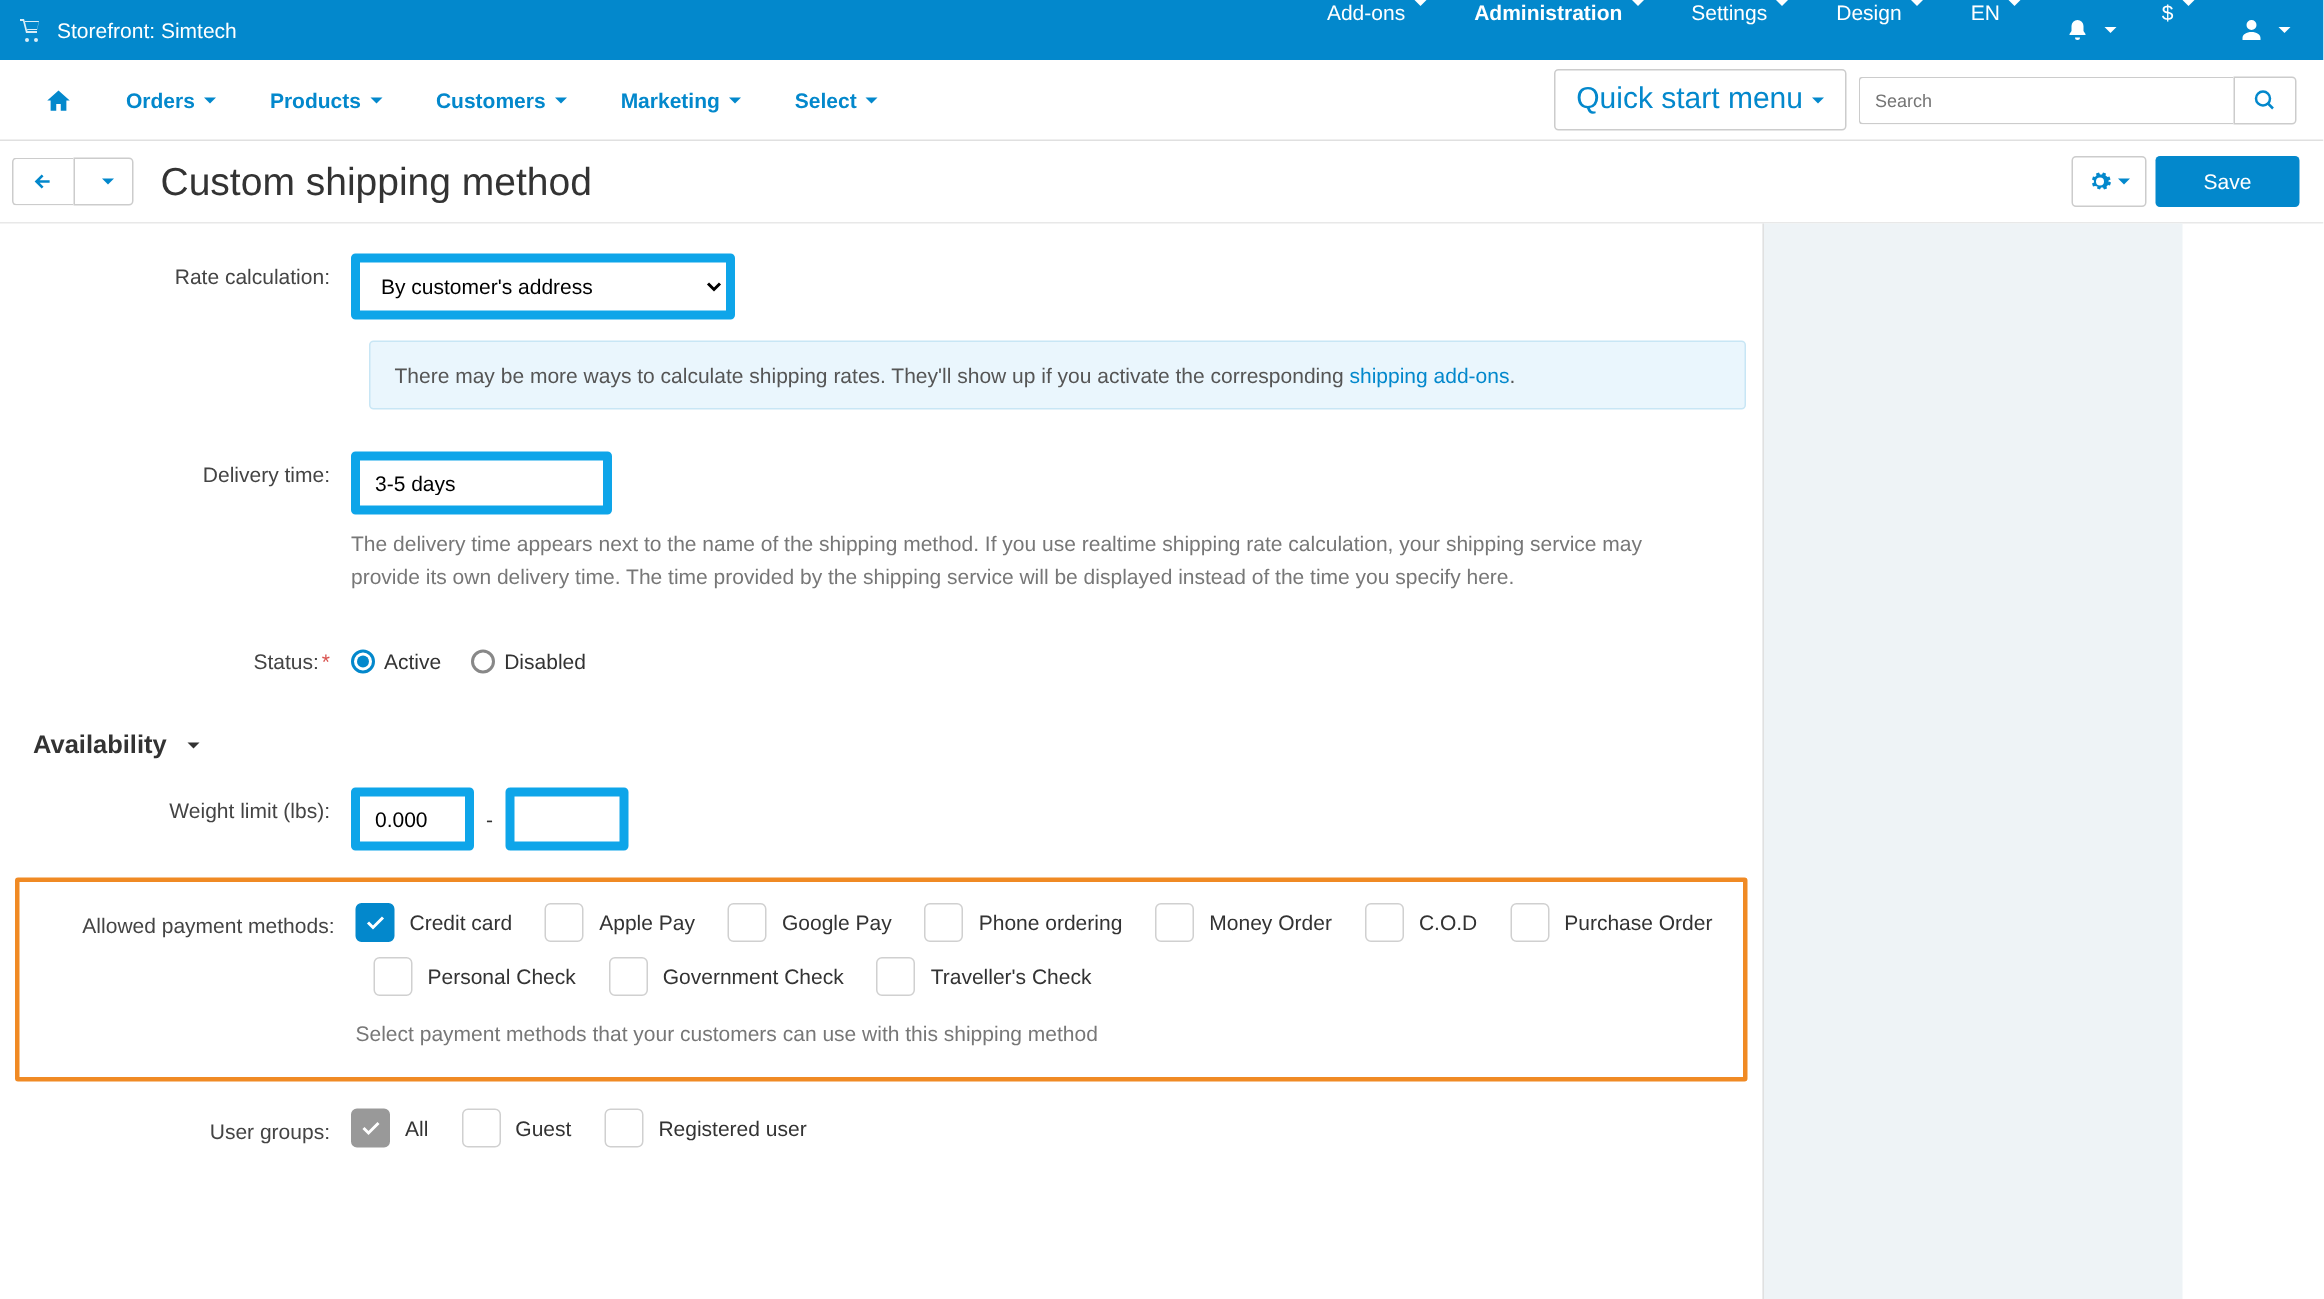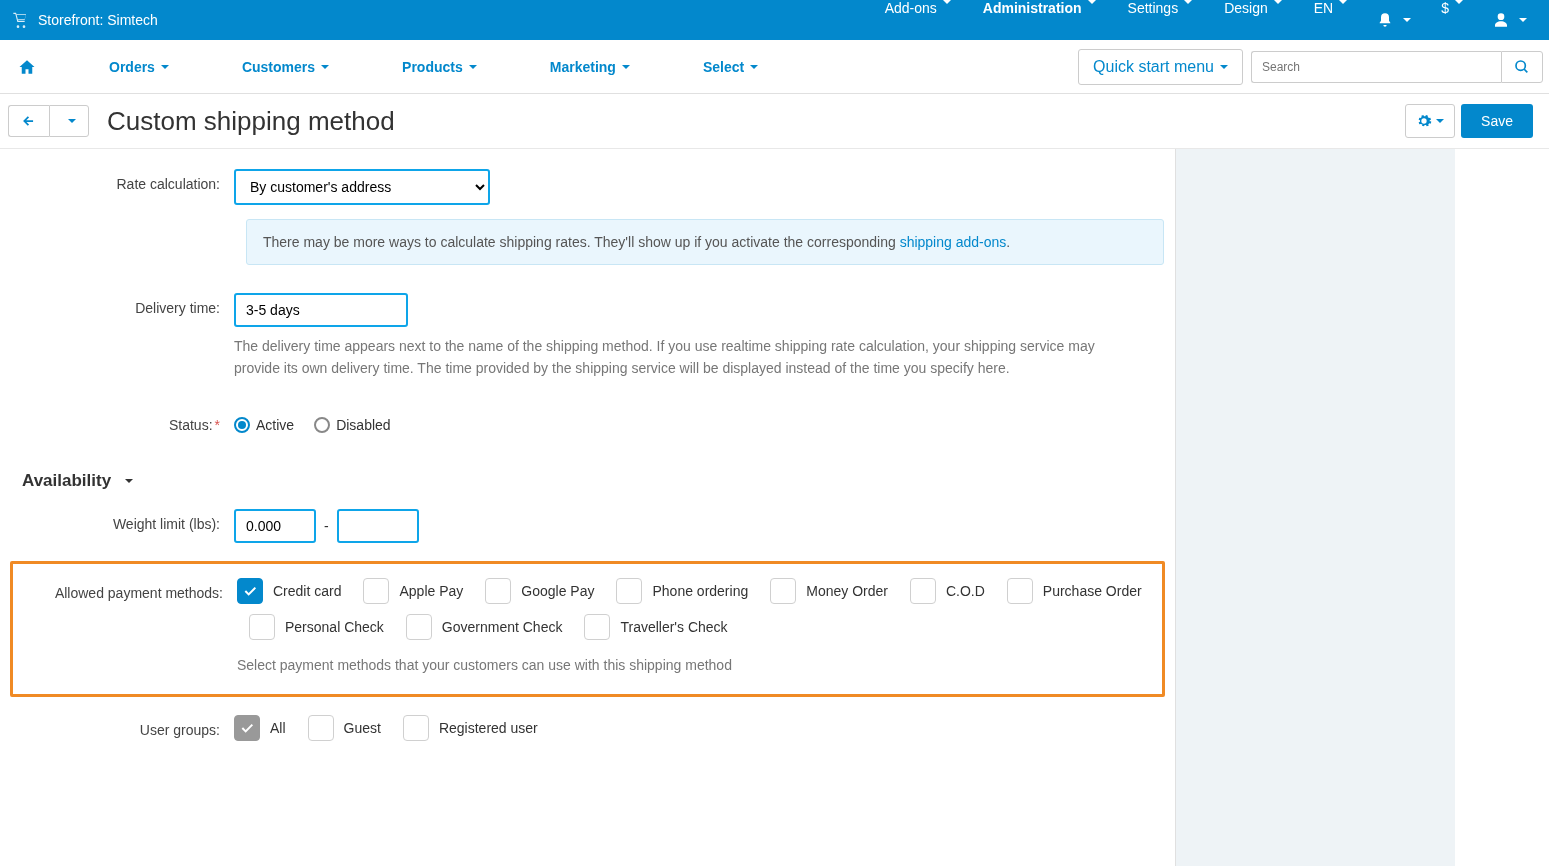--- a/index.html
+++ b/index.html
@@ -7,49 +7,49 @@
 
 .topbar { background: #0388cc; color: #fff; height: 40px; display: flex; align-items: center; padding: 0 12px; }
 .storefront { display: flex; align-items: center; gap: 10px; font-size: 14px; }
 .storefront svg { opacity: 0.85; }
 .topbar-right { margin-left: auto; display: flex; align-items: center; gap: 8px; }
 .topmenu-item { color: #fff; padding: 0 12px; height: 40px; display: flex; align-items: flex-start; cursor: pointer; font-size: 14px; }
 .topmenu-item.bold { font-weight: 600; }
 .caret { margin-left: 6px; width: 0; height: 0; border-left: 4px solid transparent; border-right: 4px solid transparent; border-top: 4px solid currentColor; display: inline-block; }
 .icon-btn { color: #fff; padding: 0 10px; height: 40px; display: flex; align-items: center; cursor: pointer; }
 
-.mainnav { background: #fff; border-bottom: 1px solid #e0e0e0; height: 54px; display: flex; align-items: center; padding: 0 0; gap: 37px; }
+.mainnav { background: #fff; border-bottom: 1px solid #e0e0e0; height: 54px; display: flex; align-items: center; padding: 0 12px; }
 .navlink { color: #0388cc; padding: 0 18px; height: 54px; display: flex; align-items: center; cursor: pointer; font-weight: 600; font-size: 14px; }
 .navlink.home svg { fill: #0388cc; }
 .mainnav-right { margin-left: auto; display: flex; align-items: center; gap: 8px; padding-right: 6px; }
-.quick-menu { border: 1px solid #ccc; border-radius: 3px; padding: 8px 14px; color: #0388cc; cursor: pointer; display: flex; align-items: center; font-size: 16px; }
+.quick-menu { border: 1px solid #ccc; border-radius: 3px; padding: 8px 14px; color: #0388cc; cursor: pointer; display: flex; align-items: center; font-size: 20px; }
 .search-wrap { display: flex; }
 .search-input { border: 1px solid #ccc; border-right: none; border-radius: 3px 0 0 3px; padding: 8px 10px; width: 250px; font-size: 12px; }
 .search-btn { border: 1px solid #ccc; border-radius: 0 3px 3px 0; background: #fff; width: 42px; display: flex; align-items: center; justify-content: center; cursor: pointer; color: #0388cc; }
 
 .titlebar { display: flex; align-items: center; padding: 10px 8px; border-bottom: 1px solid #e8e8e8; }
 .back-btn-group { display: flex; }
 .back-btn { border: 1px solid #ccc; background: #fff; padding: 8px 12px; cursor: pointer; display: flex; align-items: center; color: #0388cc; }
 .back-btn:first-child { border-radius: 3px 0 0 3px; border-right: none; }
 .back-btn:last-child { border-radius: 0 3px 3px 0; }
 .page-title { font-size: 26px; font-weight: 400; margin-left: 18px; color: #333; }
 .title-actions { margin-left: auto; display: flex; gap: 6px; align-items: center; padding-right: 8px; }
 .gear-btn { border: 1px solid #ccc; background: #fff; border-radius: 3px; padding: 8px 10px; cursor: pointer; color: #0388cc; display: flex; align-items: center; }
-.save-btn { background: #0388cc; color: #fff; border: none; border-radius: 3px; padding: 9px 20px; cursor: pointer; font-size: 14px; text-align: right; }
+.save-btn { background: #0388cc; color: #fff; border: none; border-radius: 3px; padding: 9px 32px; cursor: pointer; font-size: 14px; text-align: right; }
 
 .content { display: flex; }
 .form-area { flex: 1; padding: 20px 10px 30px 10px; max-width: 1175px; }
 .side-blank { width: 280px; background: #eef3f6; min-height: 720px; border-left: 1px solid #e0e0e0;}
 
 .form-row { display: flex; align-items: flex-start; margin-bottom: 18px; }
 .form-label { width: 224px; text-align: right; padding-right: 14px; padding-top: 7px; color: #444; font-size: 14px; }
 .form-label .req { color: #d9534f; margin-left: 2px; }
 .form-control-area { flex: 1; }
 
-select.input, input.input { border: 2px solid #0ea5e9; border-radius: 3px; padding: 7px 10px; font-size: 14px; }
+select.input, input.input { border: 6px solid #0ea5e9; border-radius: 3px; padding: 7px 10px; font-size: 14px; }
 select.input { width: 256px; background: #fff; }
 .input-sm { width: 174px; }
 .input-xs { width: 82px; }
 
 .info-box { background: #eaf6fd; border: 1px solid #c8e6f5; border-radius: 3px; padding: 14px 16px; color: #555; font-size: 14px; margin-top: 14px; margin-bottom: 4px; max-width: 918px; margin-left: 12px; }
 .info-box a { color: #0388cc; text-decoration: none; }
 
 .hint { color: #777; font-size: 14px; margin-top: 8px; line-height: 1.6; max-width: 910px; }
 
 .radio-row { display: flex; align-items: center; gap: 20px; padding-top: 7px; }
@@ -125,25 +125,25 @@
   <div class="navlink home">
     <svg width="18" height="18" viewBox="0 0 24 24">
         <path d="M12 3l10 9h-3v9h-5v-6h-4v6H5v-9H2z"></path>
       </svg>
   </div>
   <div class="navlink">
       <span>Orders</span>
       <span class="caret"></span>
     </div>
   <div class="navlink">
+      <span>Products</span>
+      <span class="caret"></span>
+    </div>
+  <div class="navlink">
       <span>Customers</span>
-      <span class="caret"></span>
-    </div>
-  <div class="navlink">
-      <span>Products</span>
       <span class="caret"></span>
     </div>
   <div class="navlink">
       <span>Marketing</span>
       <span class="caret"></span>
     </div>
   <div class="navlink">
       <span>Select</span>
       <span class="caret"></span>
     </div>

